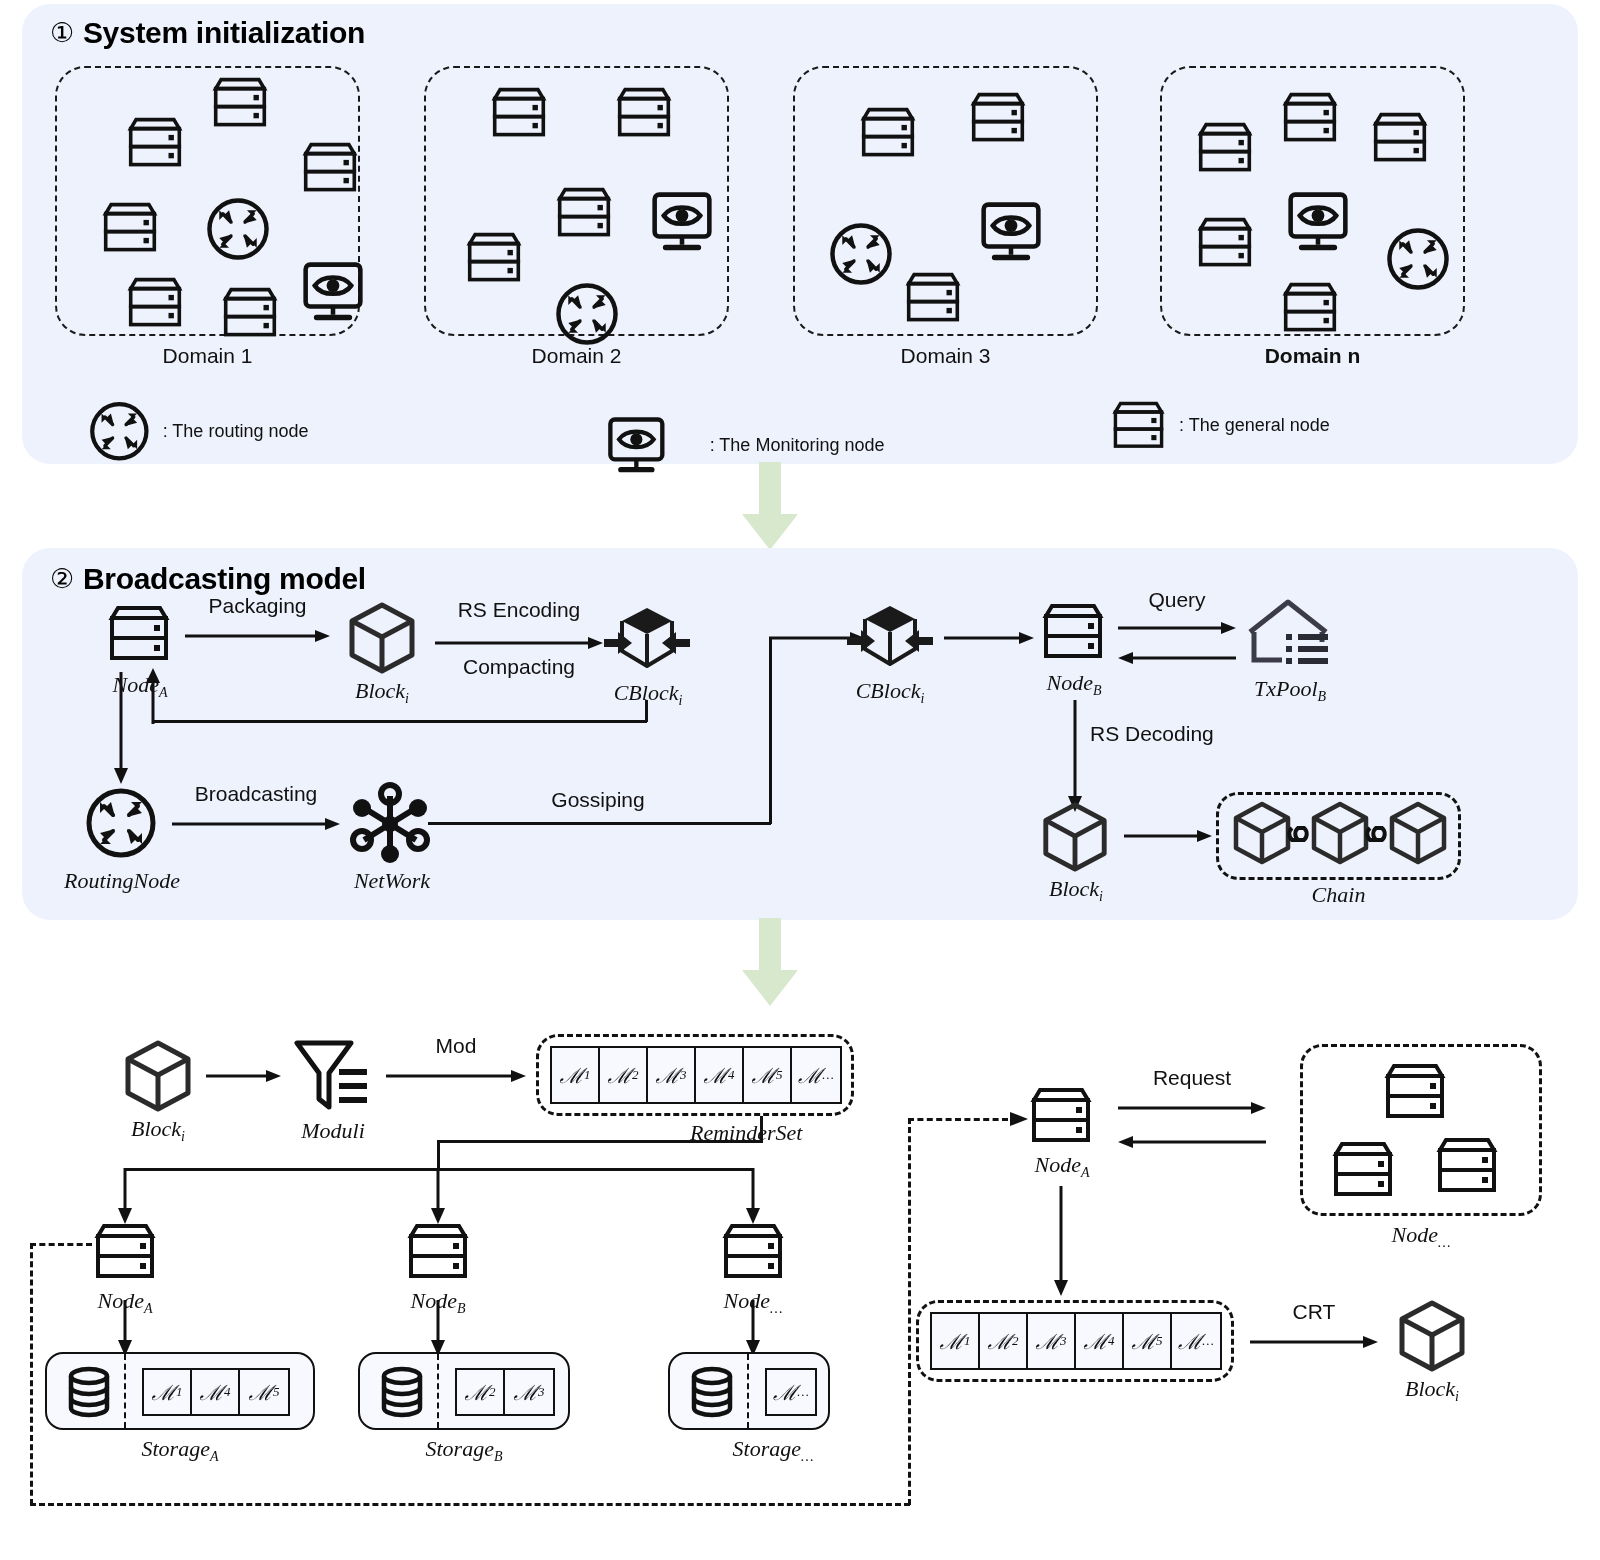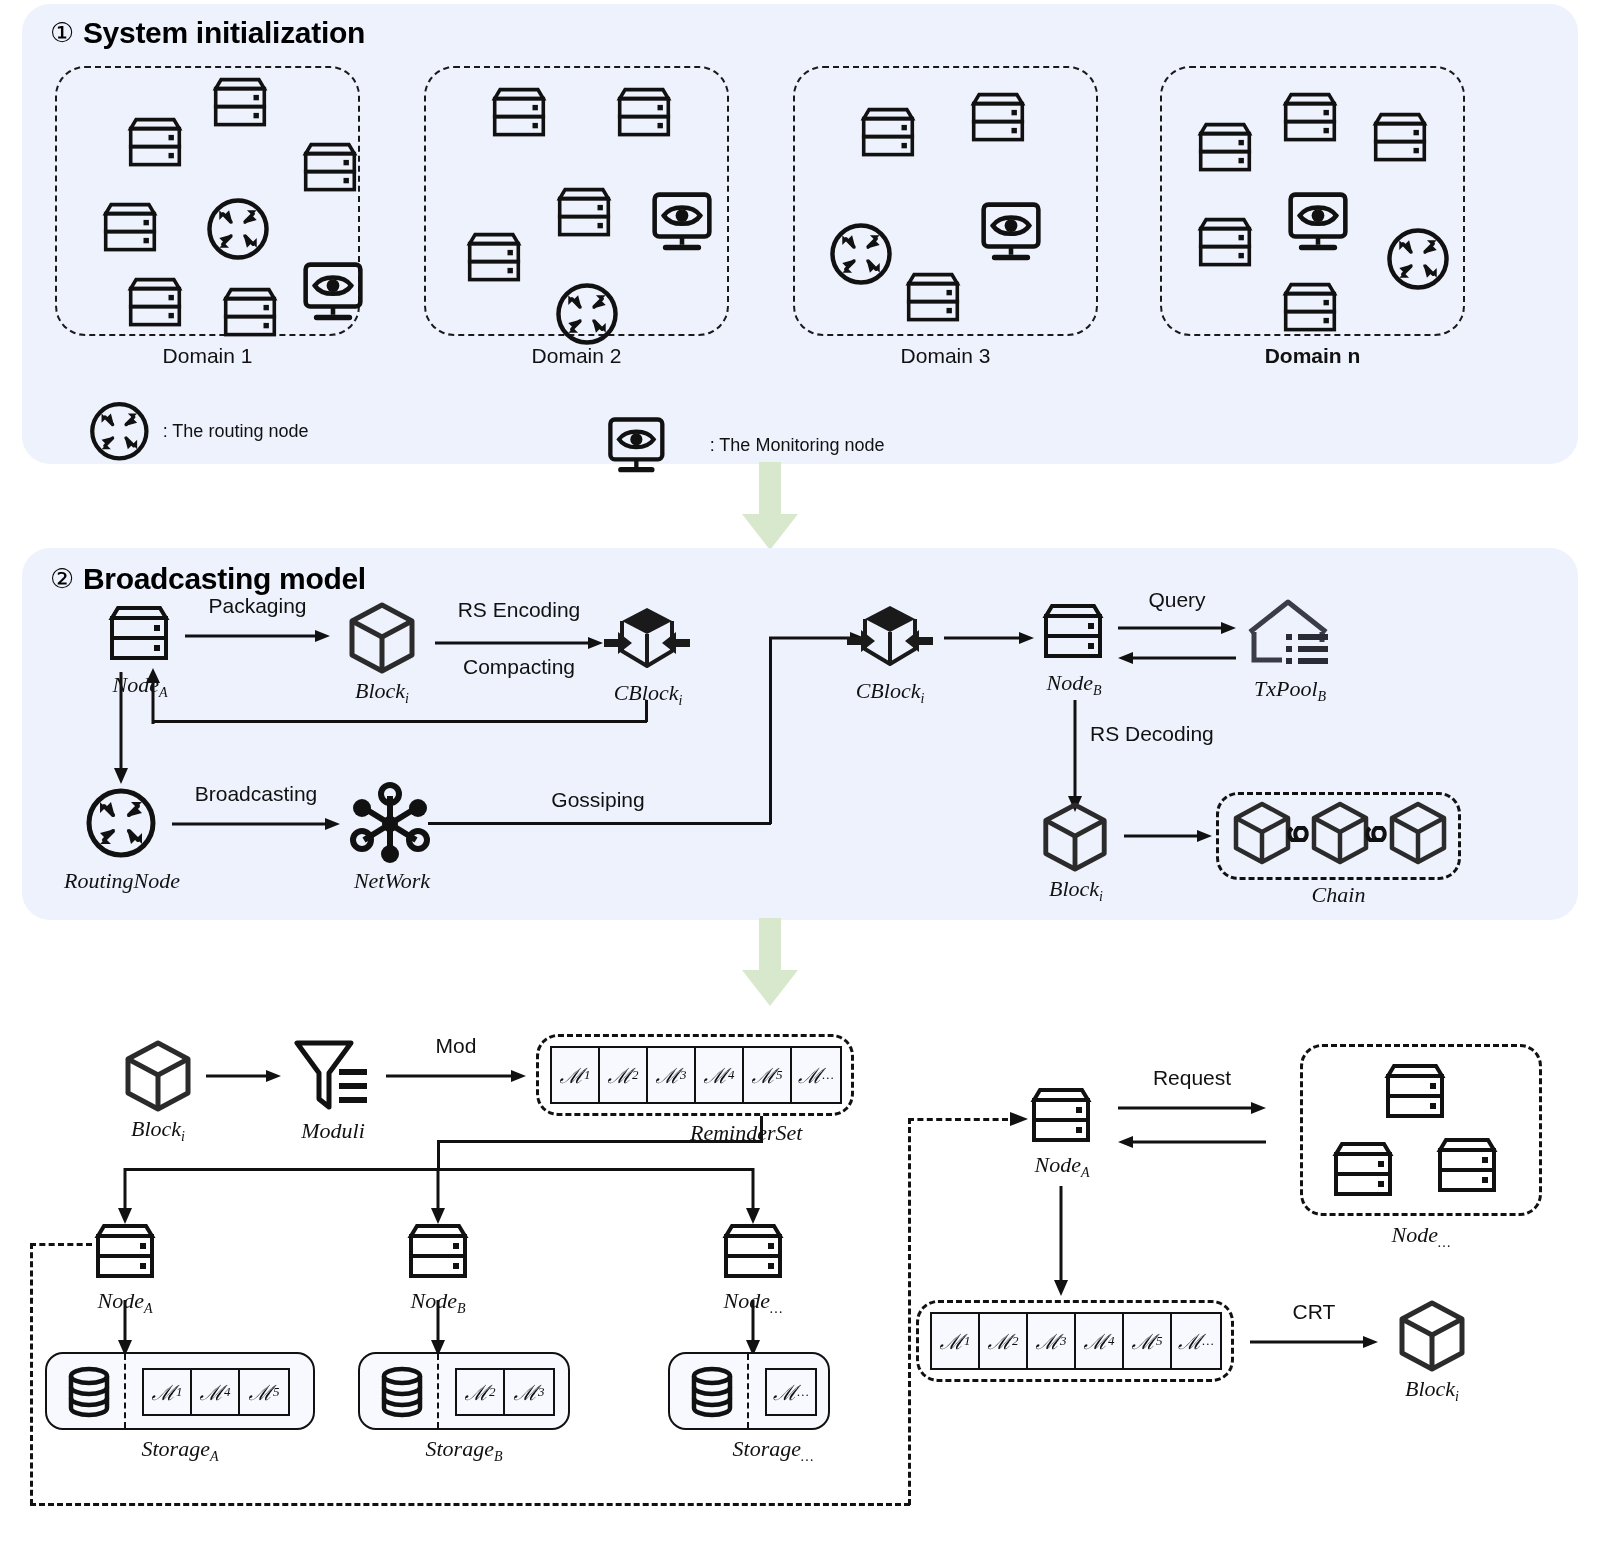--- a/index.html
+++ b/index.html
@@ -433,20 +433,34 @@
         <svg width="62.699999999999996" height="58.9" viewBox="0 0 72 68" class="ic">
           <rect x="6" y="4" width="60" height="46" rx="5" fill="none" stroke="#111" stroke-width="5"></rect>
           <path d="M16 27 C24 15 48 15 56 27 C48 39 24 39 16 27 Z" fill="none" stroke="#111" stroke-width="5"></path>
           <circle cx="36" cy="27" r="7" fill="#111"></circle>
           <line x1="36" y1="50" x2="36" y2="59" stroke="#111" stroke-width="5"></line>
           <line x1="18" y1="62" x2="54" y2="62" stroke="#111" stroke-width="6" stroke-linecap="round"></line>
         </svg>
       </span>
     <span class="legend-text">: The Monitoring node</span>
   </div>
+  <div class="legend-row" style="left:1110px; top:400px;">
+    <span class="icon" style="position:relative;">
+        <svg width="57" height="51.3" viewBox="0 0 66 60" class="ic">
+          <g fill="none" stroke="#111" stroke-width="4">
+            <path d="M6 14 L12 4 H54 L60 14 Z"></path>
+            <rect x="6" y="14" width="54" height="20"></rect>
+            <rect x="6" y="34" width="54" height="20"></rect>
+          </g>
+          <rect x="48" y="21" width="6" height="6" fill="#111"></rect>
+          <rect x="48" y="41" width="6" height="6" fill="#111"></rect>
+        </svg>
+      </span>
+    <span class="legend-text">: The general node</span>
+  </div>
 
   <svg class="green-arrow" style="left:735px; top:462px;" width="70" height="88" viewBox="0 0 70 88">
     <path d="M24 0 h22 v52 h17 L35 88 L7 52 h17 Z" fill="#d7e8cd"></path>
   </svg>
 
   <div class="panel" id="panel2">
     <div class="panel-title" style="left:28px; top:14px;">
       <span class="circ-num">②</span><span>Broadcasting model</span>
     </div>
   </div>

